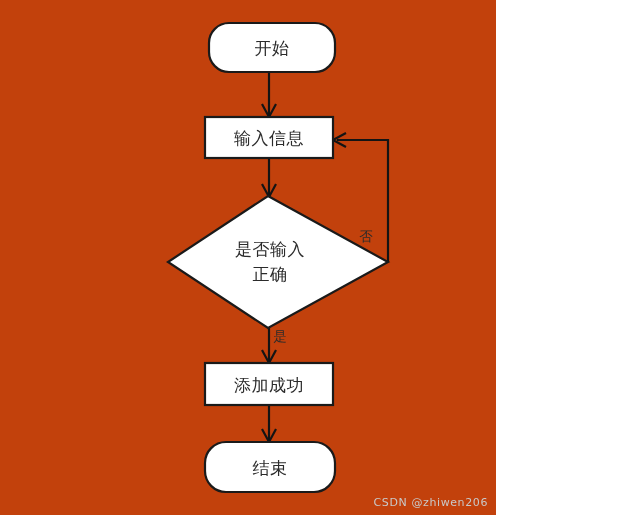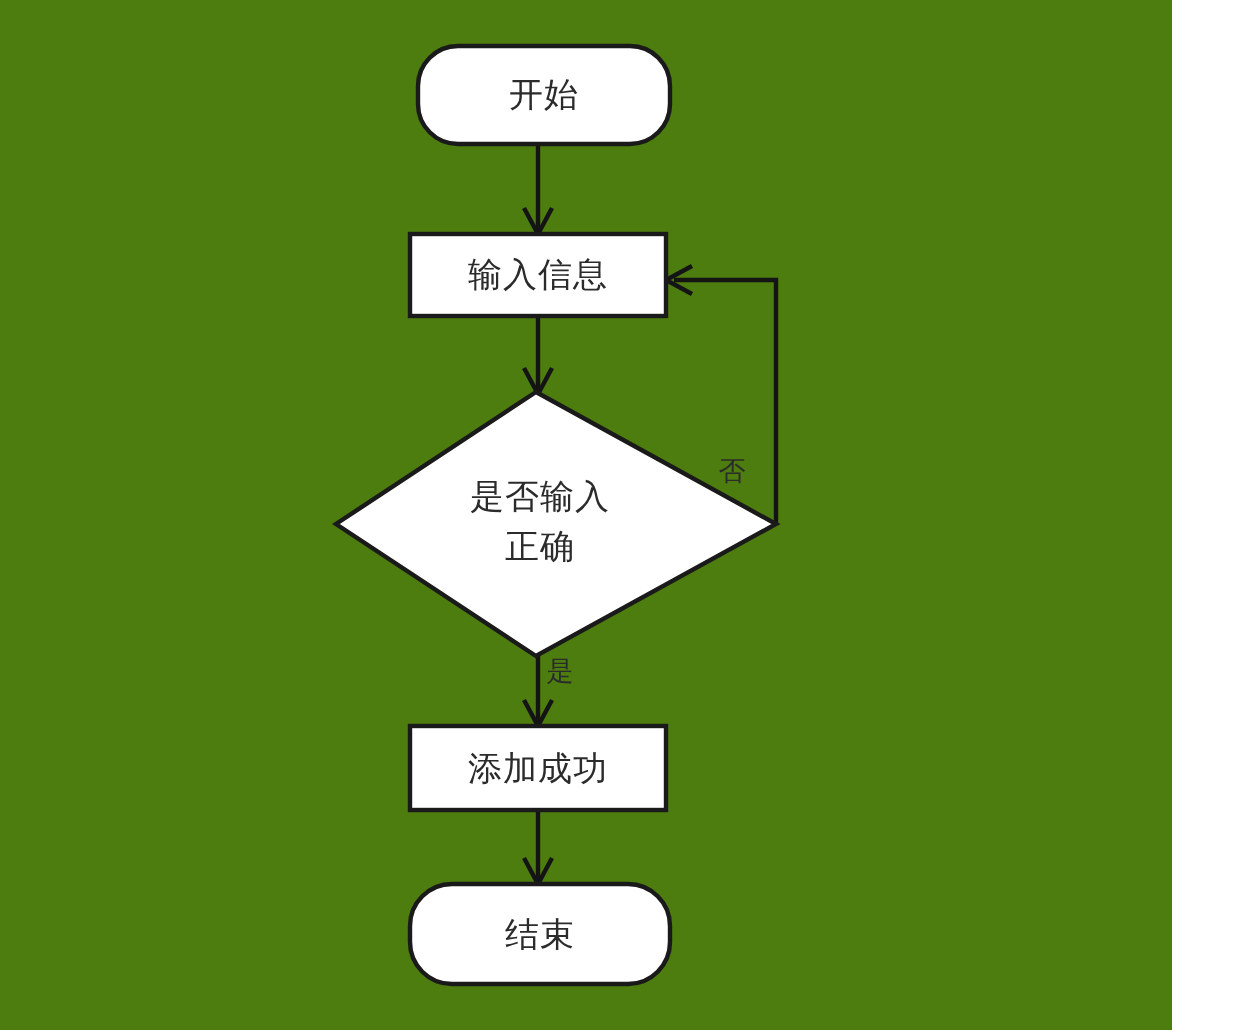--- a/index.html
+++ b/index.html
@@ -5,23 +5,23 @@
   html, body {
     margin: 0;
     padding: 0;
     background: #ffffff;
   }
   body {
     font-family: "Liberation Sans", "DejaVu Sans", sans-serif;
   }
   #canvas {
     position: relative;
-    width: 586px;
+    width: 496px;
     height: 515px;
-    background: #4d7c0f;
+    background: #c2410c;
     overflow: hidden;
   }
   #flow-svg {
     position: absolute;
     top: 0;
     left: 0;
     width: 627px;
     height: 515px;
   }
   .node-shape {
@@ -127,14 +127,15 @@
       <rect class="node-shape" x="205" y="442" width="130" height="50" rx="21" ry="21"></rect>
       <text class="node-text" x="270" y="468">结束</text>
     </g>
 
     <text class="edge-label" x="366" y="236">否</text>
 
     <text class="edge-label" x="280" y="336">是</text>
 
   </svg>
 
+  <div class="watermark">CSDN @zhiwen206</div>
 
 </div>
 
 </body></html>

